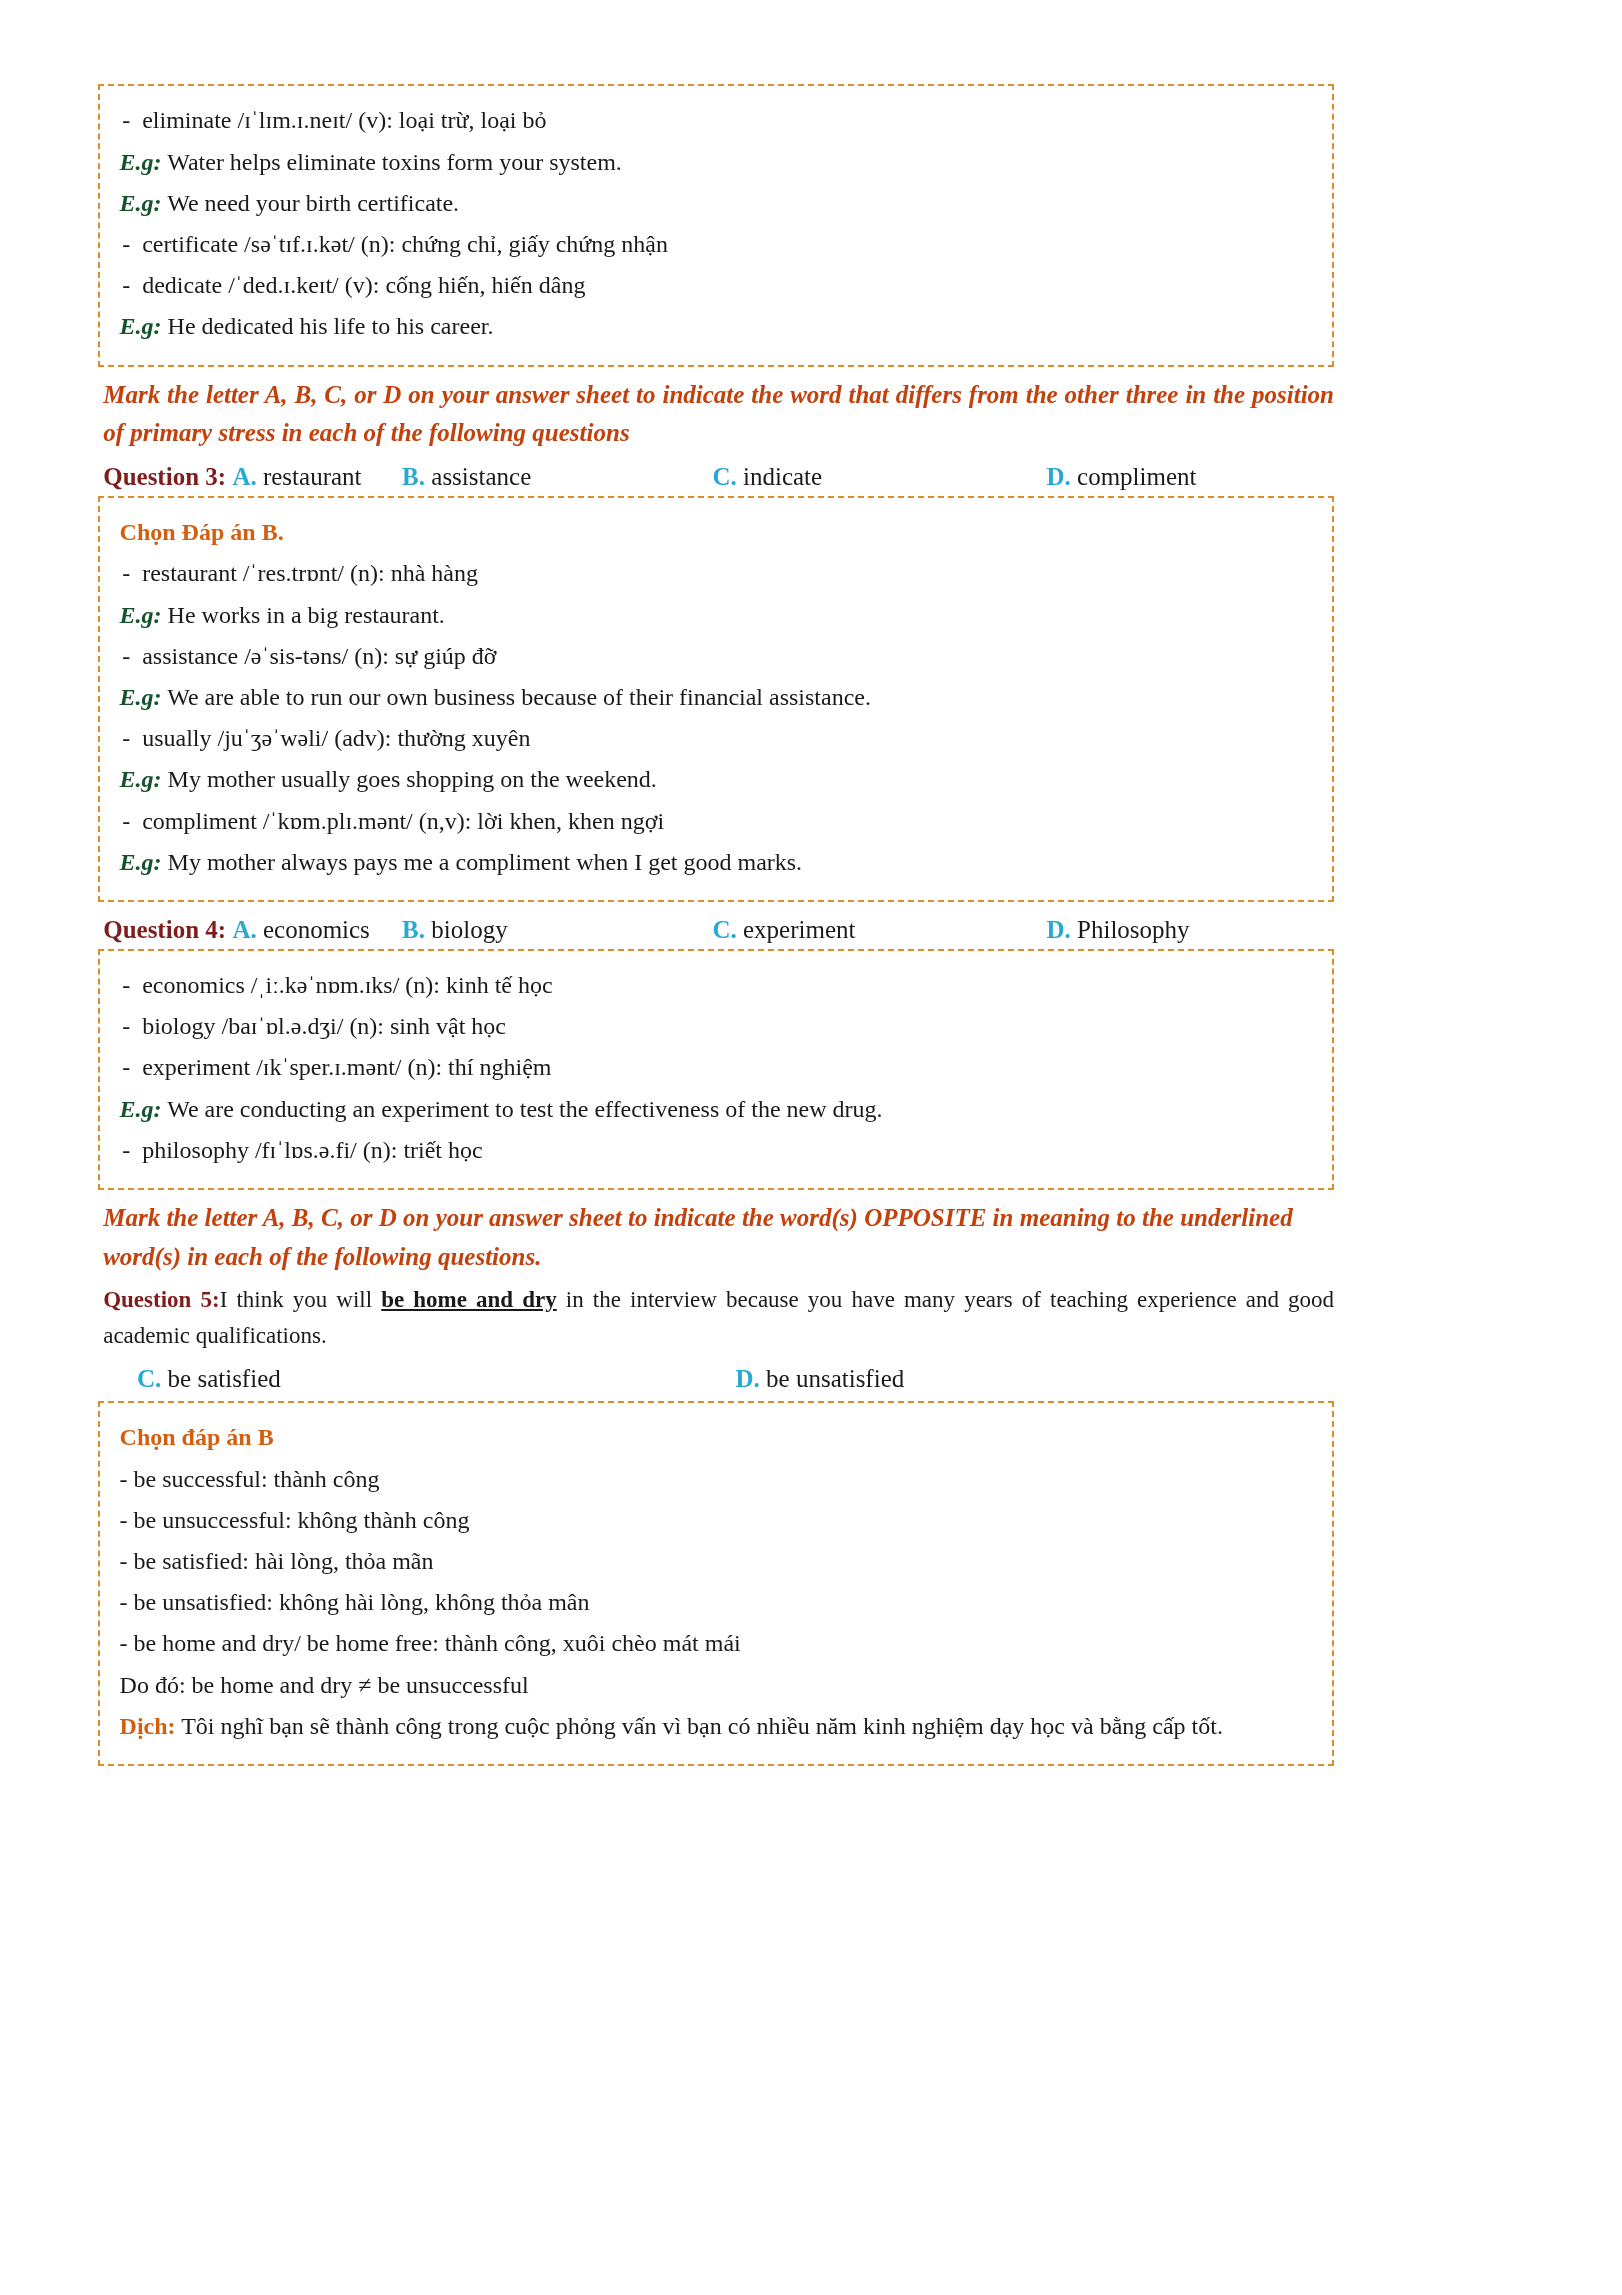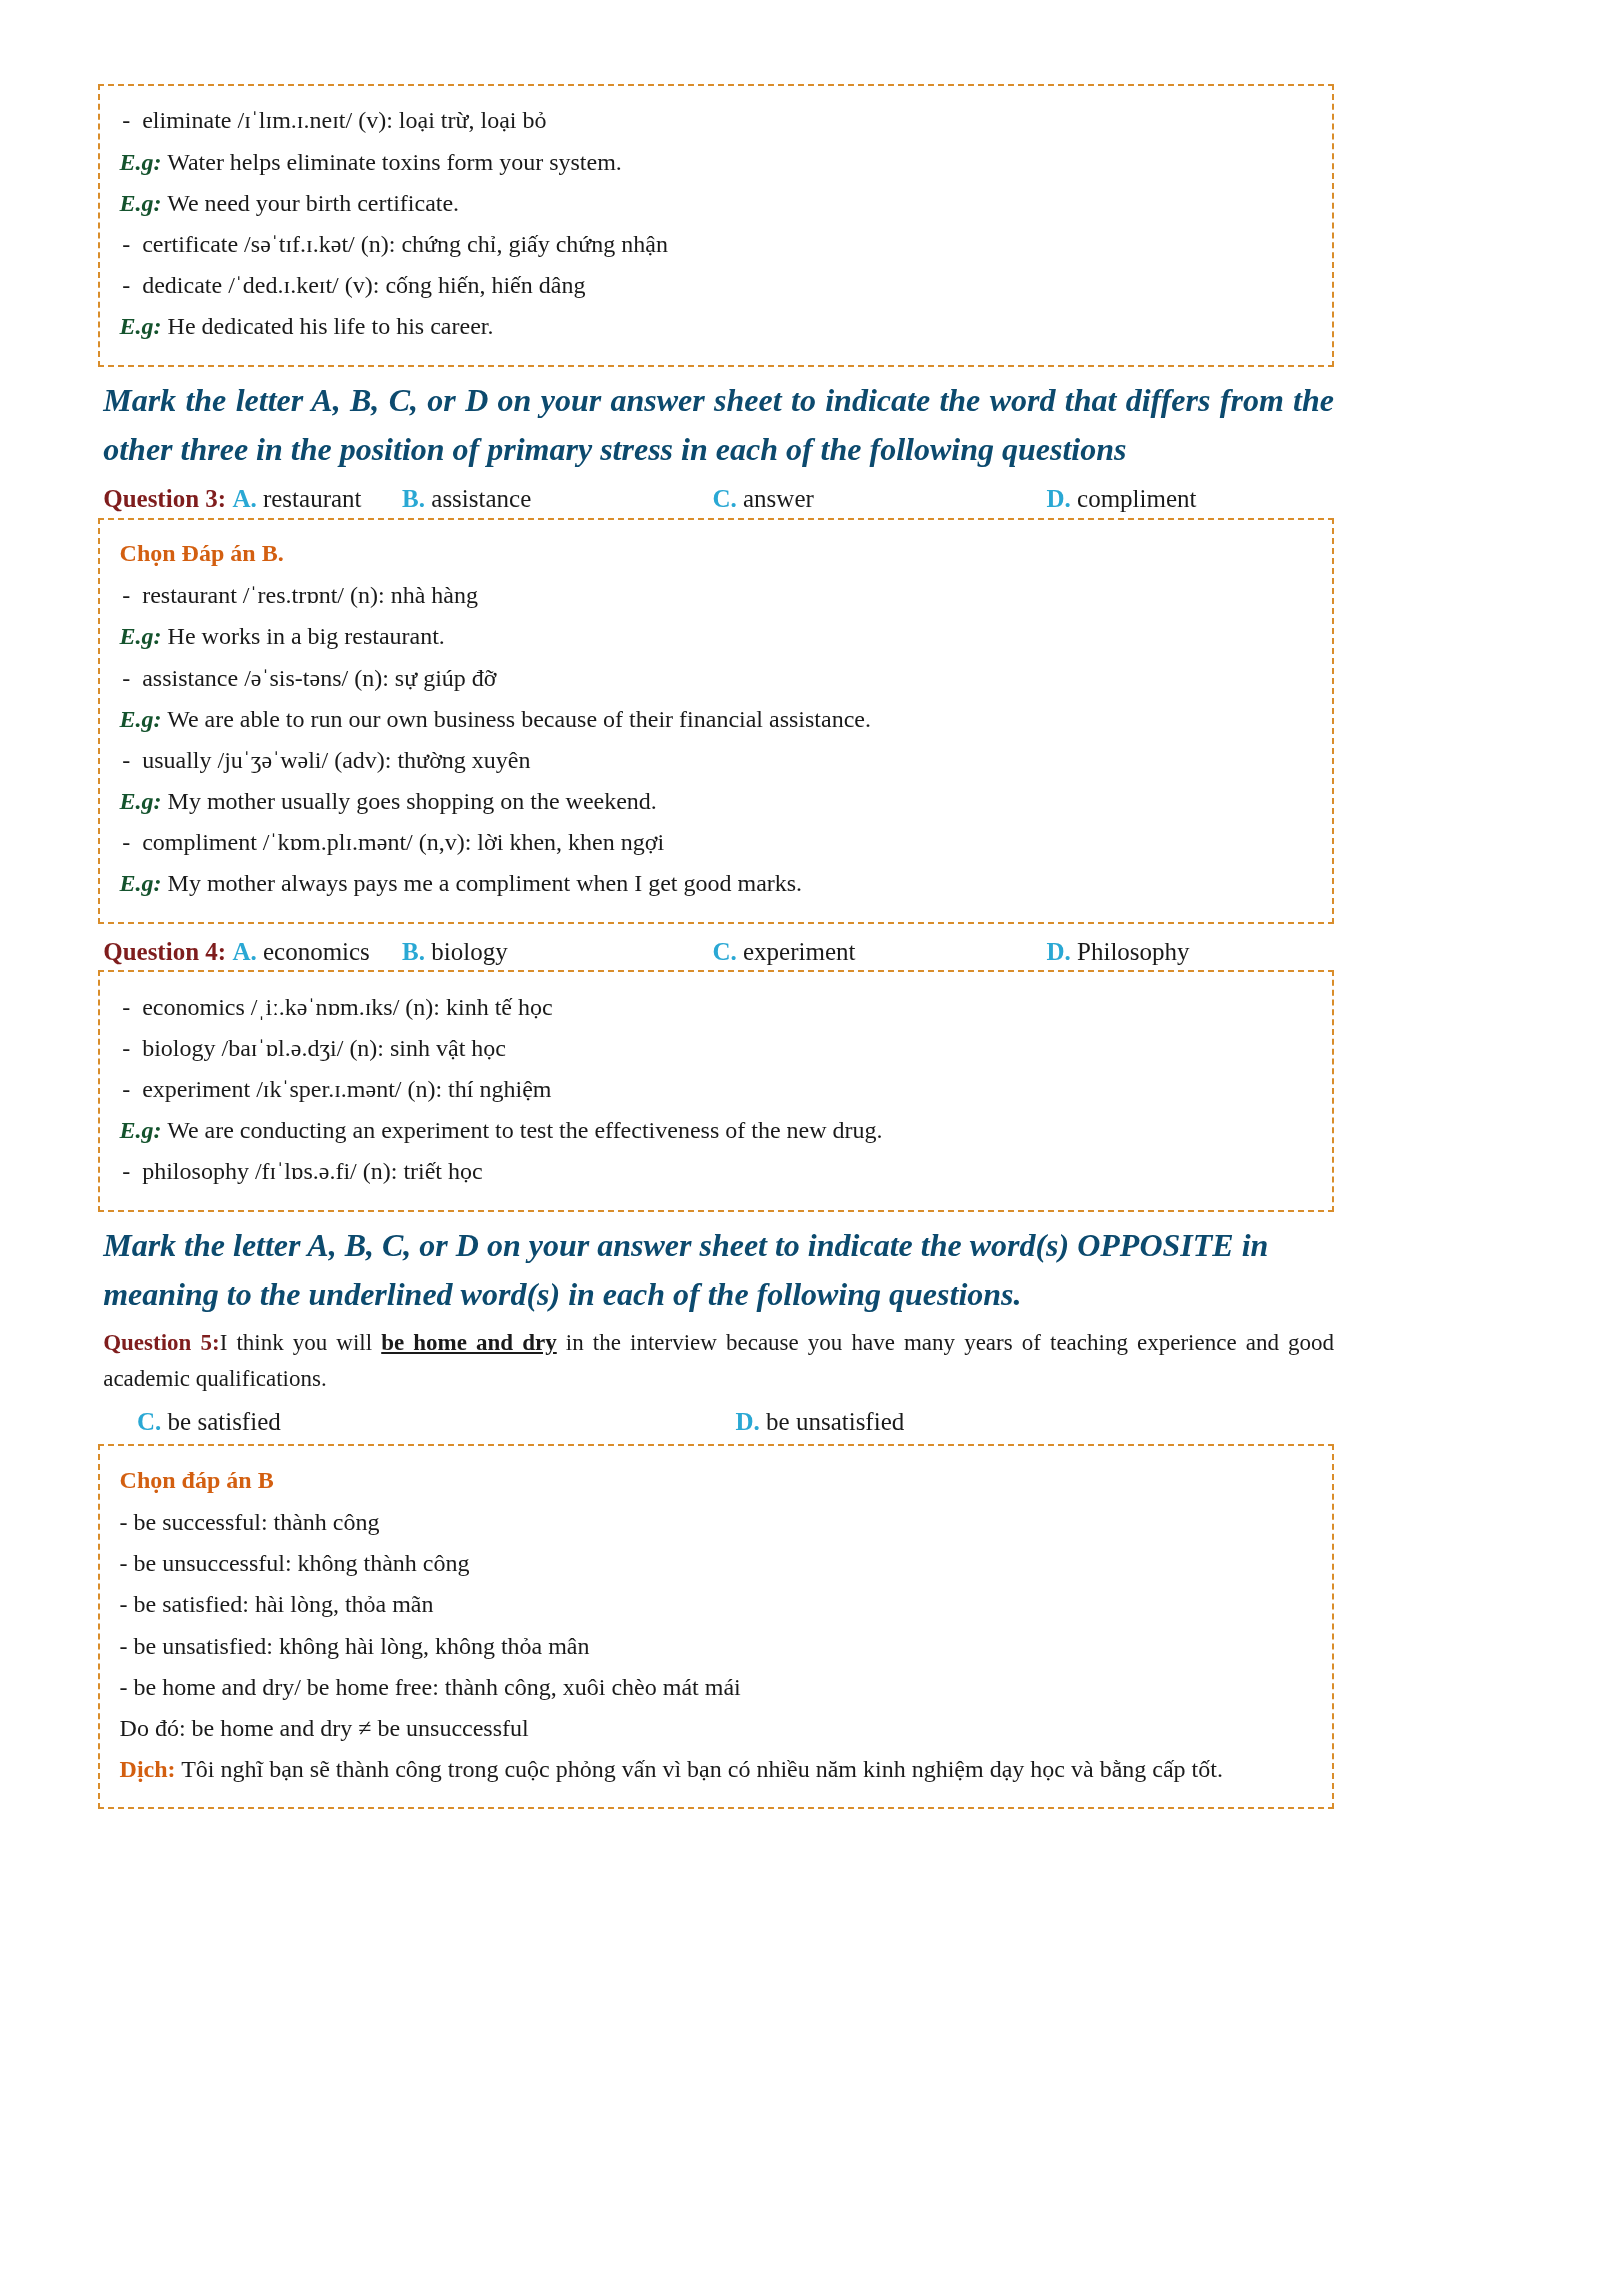--- a/index.html
+++ b/index.html
@@ -43,24 +43,24 @@
   }
   .answer-head {
     color: #d35f10;
     font-weight: bold;
     font-size: 24px;
     line-height: 1.5;
     margin: 0 0 2.6px 0;
     padding: 1.3px 0;
   }
   .instruction {
-    color: #0c4a6e;
+    color: #c2410c;
     font-style: italic;
     font-weight: bold;
-    font-size: 32px;
+    font-size: 25px;
     line-height: 1.55;
     margin: 9.2px 0 5.2px 0;
     padding-left: 5.2px;
   }
   .qline {
     font-size: 23px;
     line-height: 1.55;
     margin: 3.9px 0 6.5px 0;
     padding-left: 5.2px;
   }
@@ -129,21 +129,21 @@
       <span class="qlabel">Question 3:</span>
       <span class="opt">A.</span>
       <span>restaurant</span>
     </div>
     <div class="cell c2">
       <span class="opt">B.</span>
       <span>assistance</span>
     </div>
     <div class="cell c3">
       <span class="opt">C.</span>
-      <span>answer</span>
+      <span>indicate</span>
     </div>
     <div class="cell c4">
       <span class="opt">D.</span>
       <span>compliment</span>
     </div>
   </div>
 
   <div class="box">
     <p class="answer-head">Chọn Đáp án B.</p>
     <p class="line indent">-&nbsp;&nbsp;<span>restaurant /ˈres.trɒnt/ (n): nhà hàng</span></p>

